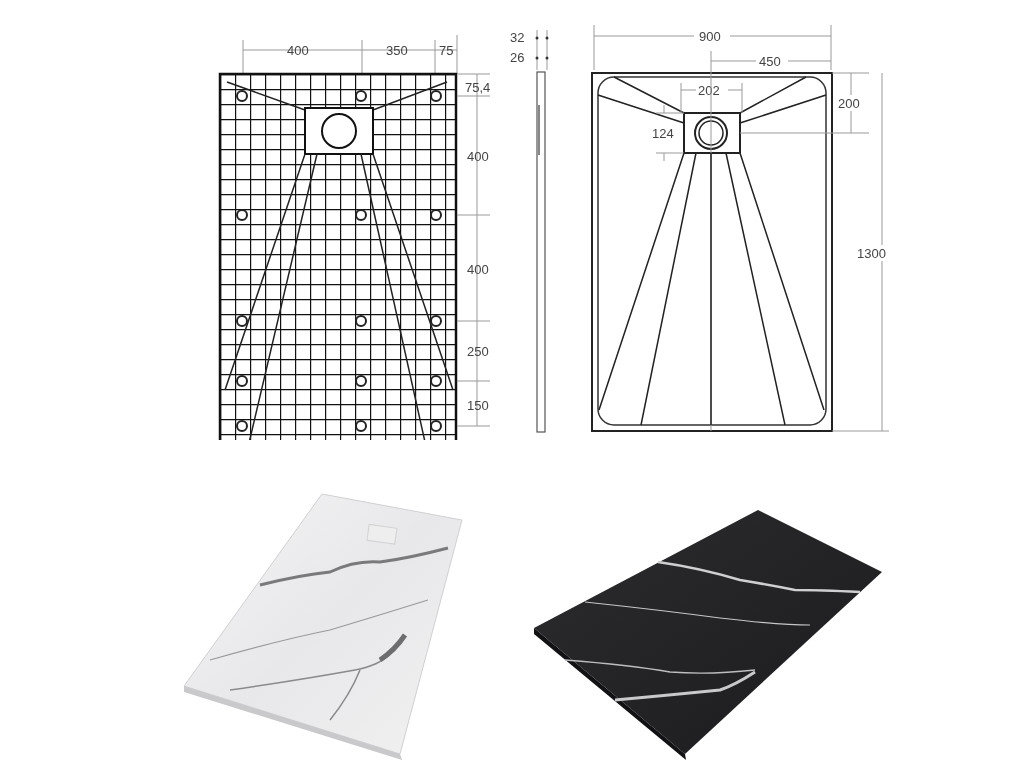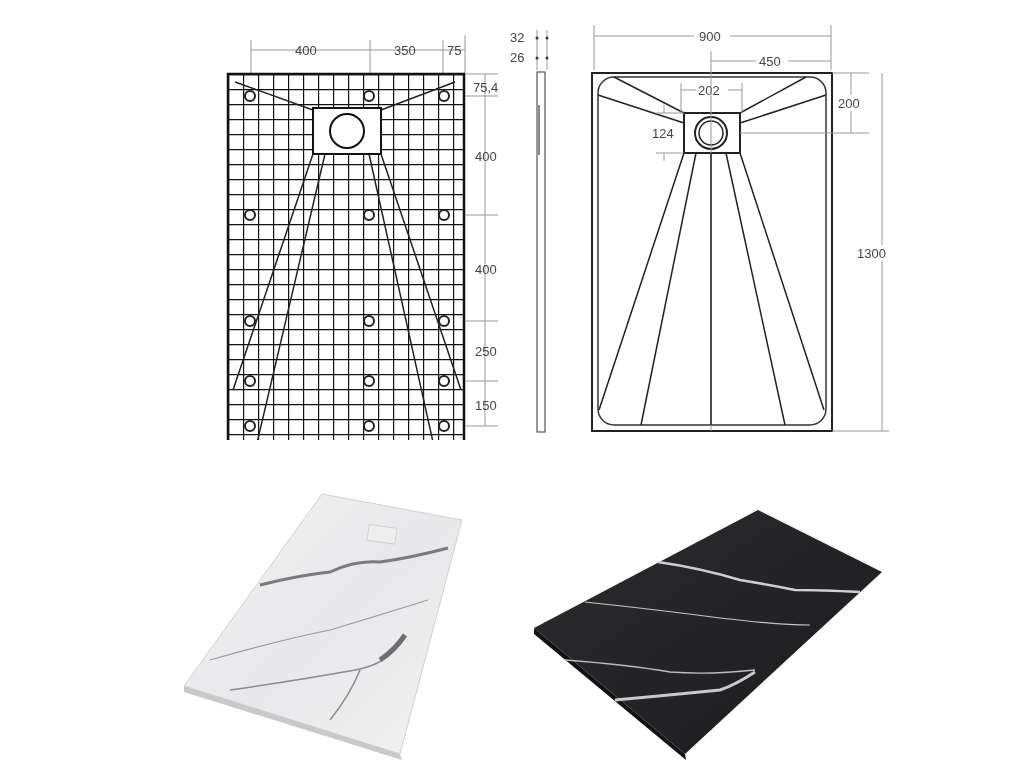--- a/index.html
+++ b/index.html
@@ -8,21 +8,21 @@
   svg text { font-family: "Liberation Sans", sans-serif; fill: #444; }
   .dim-line { stroke: #999; stroke-width: 1; fill: none; }
   .dim-tick { fill: #333; }
   .thin { stroke: #222; stroke-width: 1.5; fill: none; }
   .hole { fill: #fff; stroke: #222; stroke-width: 2; }
   .label { font-size: 13px; }
 </style>
 </head>
 <body>
 
-<div class="panel" style="left:213px; top:30px; width:310px; height:410px;">
+<div class="panel" style="left:205px; top:30px; width:310px; height:410px;">
   <svg width="310" height="410" viewBox="0 0 310 410">
     <defs>
       <pattern id="gridpat" x="15" y="44" width="15" height="15" patternUnits="userSpaceOnUse">
         <rect width="15" height="15" fill="#fff"></rect>
         <path d="M0 0 H15 M0 0 V15" stroke="#111" stroke-width="2.4"></path>
       </pattern>
     </defs>
 
     <line class="dim-line" x1="38" y1="20" x2="252" y2="20"></line>
     <line class="dim-line" x1="38" y1="10" x2="38" y2="44"></line>

